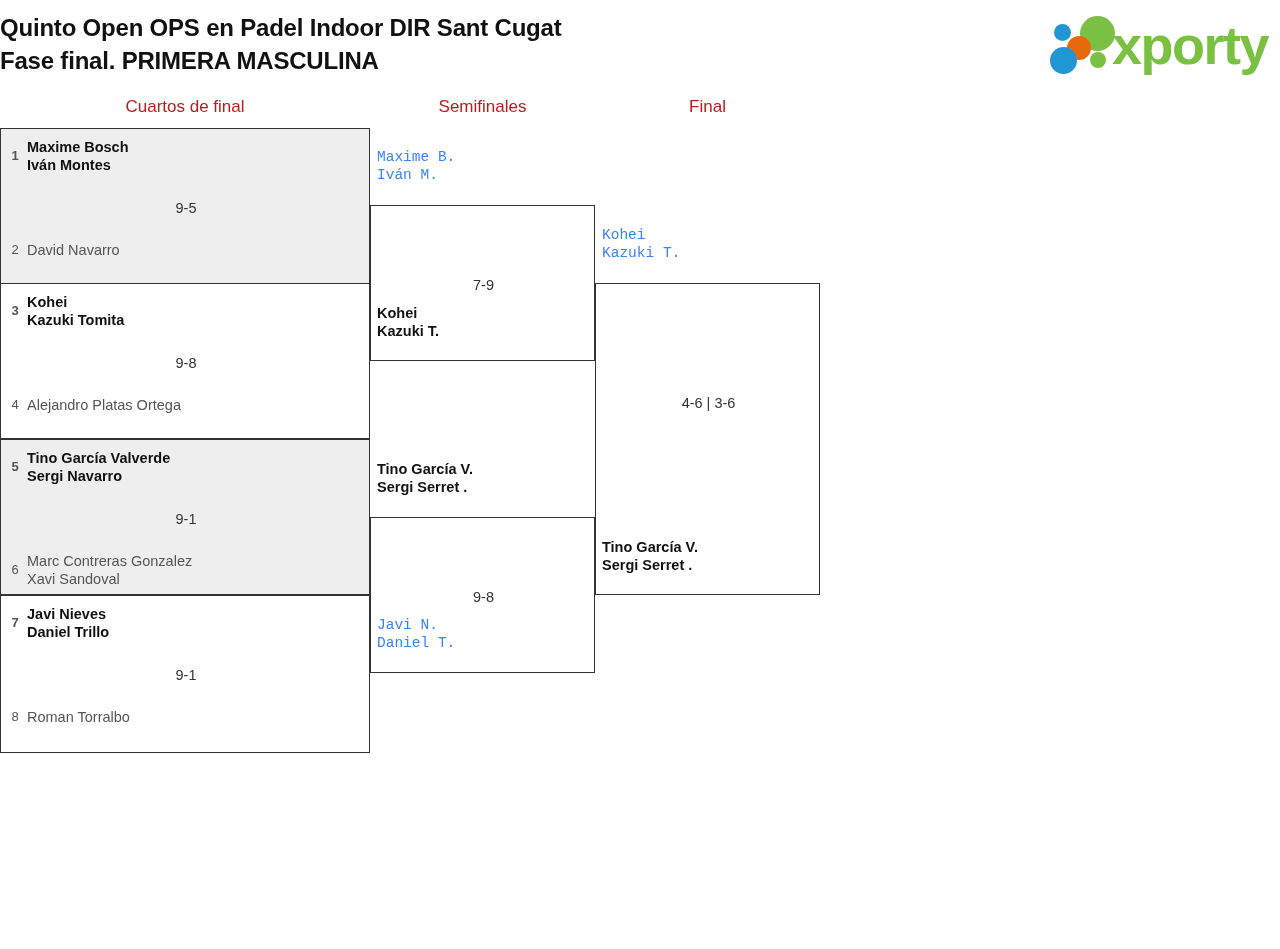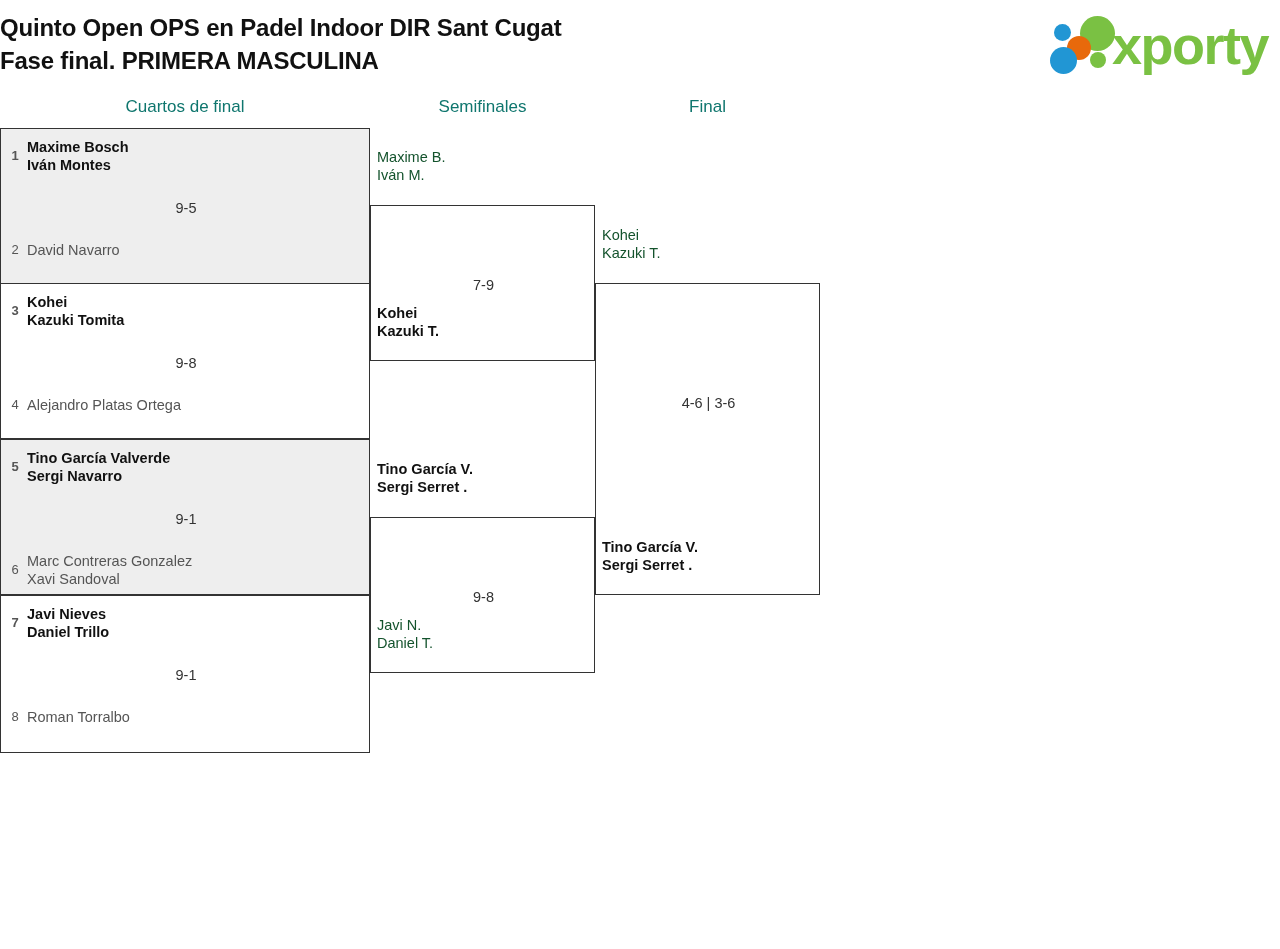--- a/index.html
+++ b/index.html
@@ -59,21 +59,21 @@
     color: #7ac143;
     letter-spacing: -1.5px;
     line-height: 66px;
   }
 
   
   .round-header {
     position: absolute;
     font-size: 17px;
     font-weight: 400;
-    color: #0f766e;
+    color: #b91c1c;
     text-align: center;
     line-height: 22px;
   }
   #round-header-0 { left: 0px;   top: 96px; width: 370px; }
   #round-header-1 { left: 370px; top: 96px; width: 225px; }
   #round-header-2 { left: 595px; top: 96px; width: 225px; }
 
   
   #bracket {
     position: absolute;
@@ -145,21 +145,21 @@
   .fin .score { left: 0; width: 225px; top: 110px; }
 
   
   .advance {
     position: absolute;
     font-size: 14.5px;
     line-height: 18px;
     white-space: nowrap;
   }
   .advance.winner { color: #111111; font-weight: 700; }
-  .advance.loser  { color: #14532d; font-weight: 400; }
+  .advance.loser  { color: #3b82f6; font-weight: 400; font-family: Liberation Mono, monospace; }
   .advance .p1, .advance .p2 { display: block; }
 
   #advance-sf-1-top    { left: 377px; top: 20px;  }
   #advance-sf-1-bottom { left: 377px; top: 176px; }
   #advance-sf-2-top    { left: 377px; top: 332px; }
   #advance-sf-2-bottom { left: 377px; top: 488px; }
   #advance-final-top    { left: 602px; top: 98px;  }
   #advance-final-bottom { left: 602px; top: 410px; }
 </style>
 </head>

